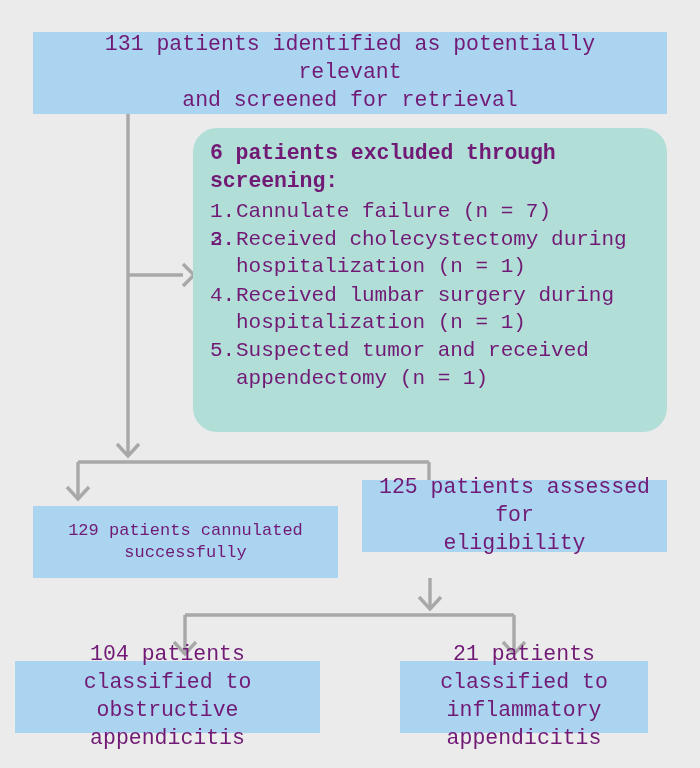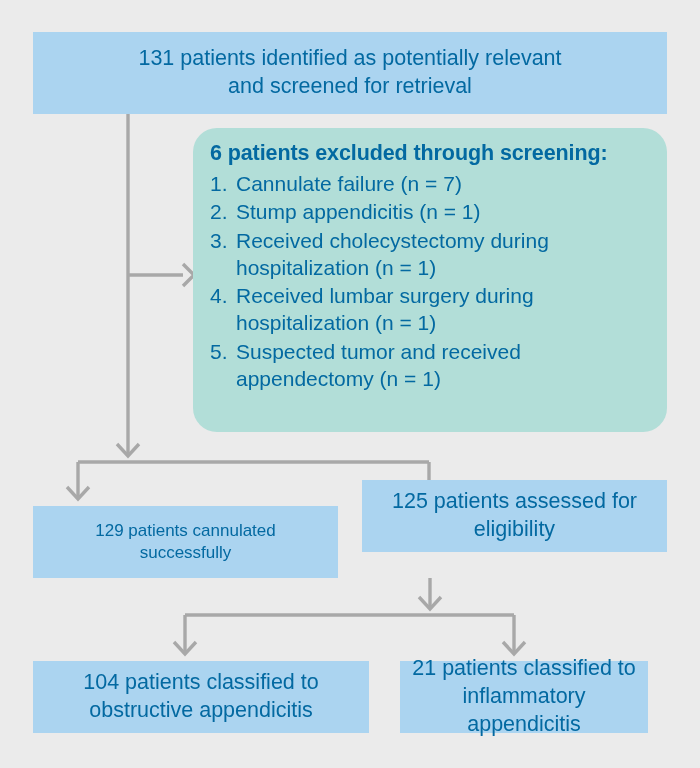--- a/index.html
+++ b/index.html
@@ -20,22 +20,23 @@
   }
 
   
   .node {
     position: absolute;
     box-sizing: border-box;
     display: flex;
     align-items: center;
     justify-content: flex-start;
     text-align: center;
-    color: #0369a1;
+    color: #701a75;
     line-height: 1.30;
+    font-family: Liberation Mono, monospace;
   }
   .node.blue  { background: #abd4f0; }
   .node.green { background: #b2ded8; border-radius: 24px; }
 
   .node-text { display: block; width: 100%; }
 
   
   #node-identified {
     left: 33px;  top: 32px;
     width: 634px; height: 82px;
@@ -84,22 +85,22 @@
   }
   #node-assessed {
     left: 362px; top: 480px;
     width: 305px; height: 72px;
     font-size: 21.5px;
     padding: 0 10px;
   }
 
   
   #node-obstructive {
-    left: 33px;  top: 661px;
-    width: 336px; height: 72px;
+    left: 15px;  top: 661px;
+    width: 305px; height: 72px;
     font-size: 21.5px;
     padding: 0 6px;
   }
   #node-inflammatory {
     left: 362px; top: 661px;
     width: 248px; height: 72px;
     font-size: 21.5px;
     padding: 0 4px;
     margin-left: 38px;
   }
@@ -155,21 +156,20 @@
 
   <div class="node green" id="node-excluded">
     <div class="excl-title">6 patients excluded through screening:</div>
     <ol>
       <li>
         <span class="num">1.</span>
         <span>Cannulate failure (n = 7)</span>
       </li>
       <li>
         <span class="num">2.</span>
-        <span>Stump appendicitis (n = 1)</span>
       </li>
       <li>
         <span class="num">3.</span>
         <span>Received cholecystectomy during hospitalization (n = 1)</span>
       </li>
       <li>
         <span class="num">4.</span>
         <span>Received lumbar surgery during hospitalization (n = 1)</span>
       </li>
       <li>

